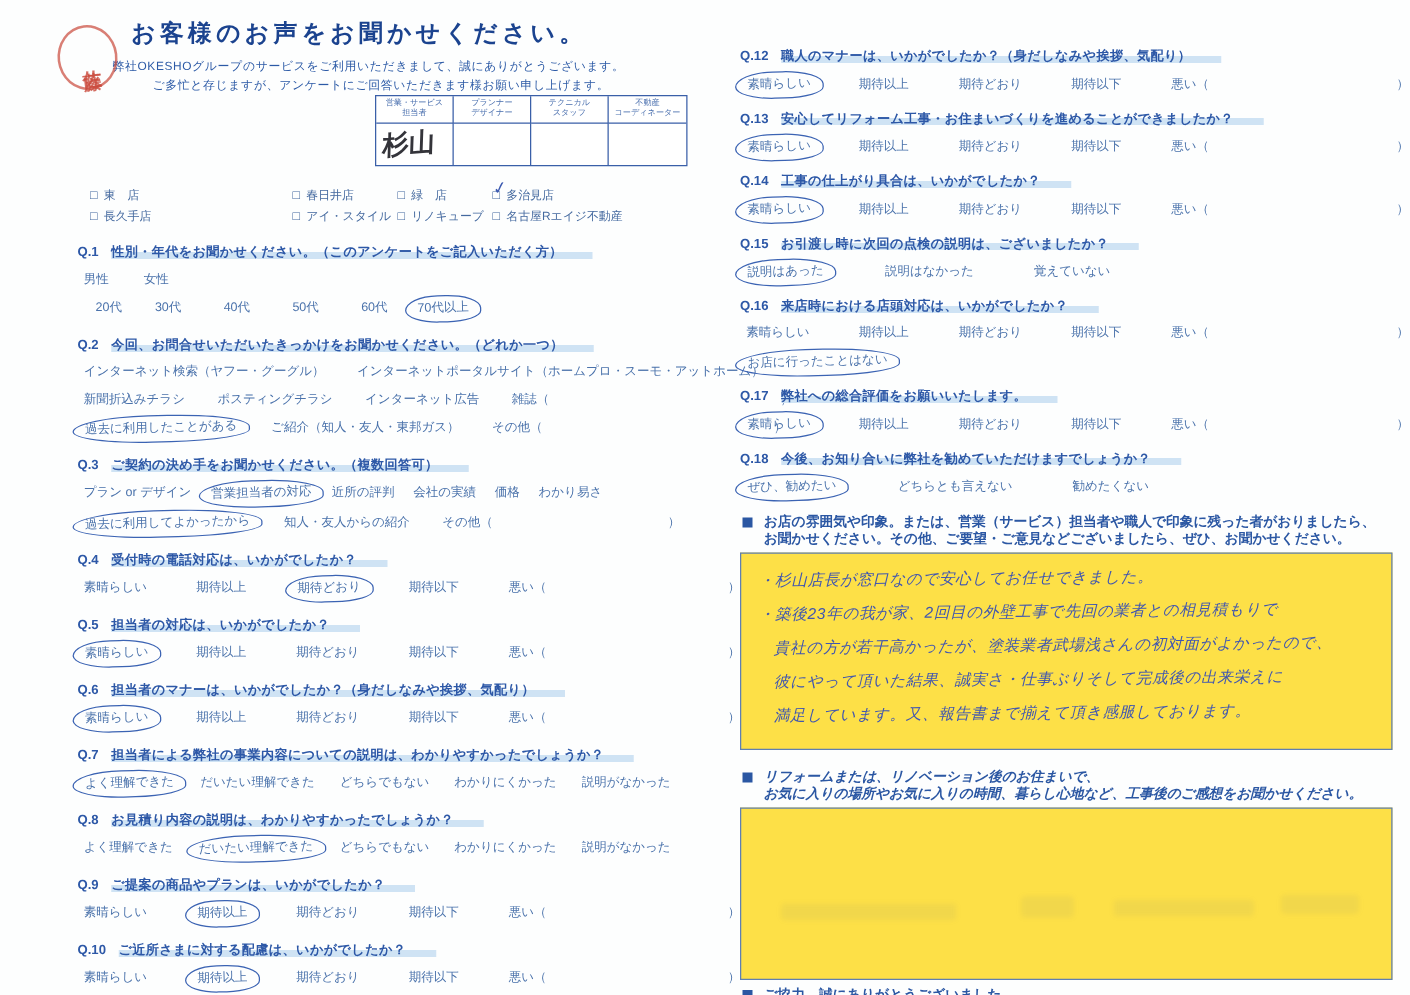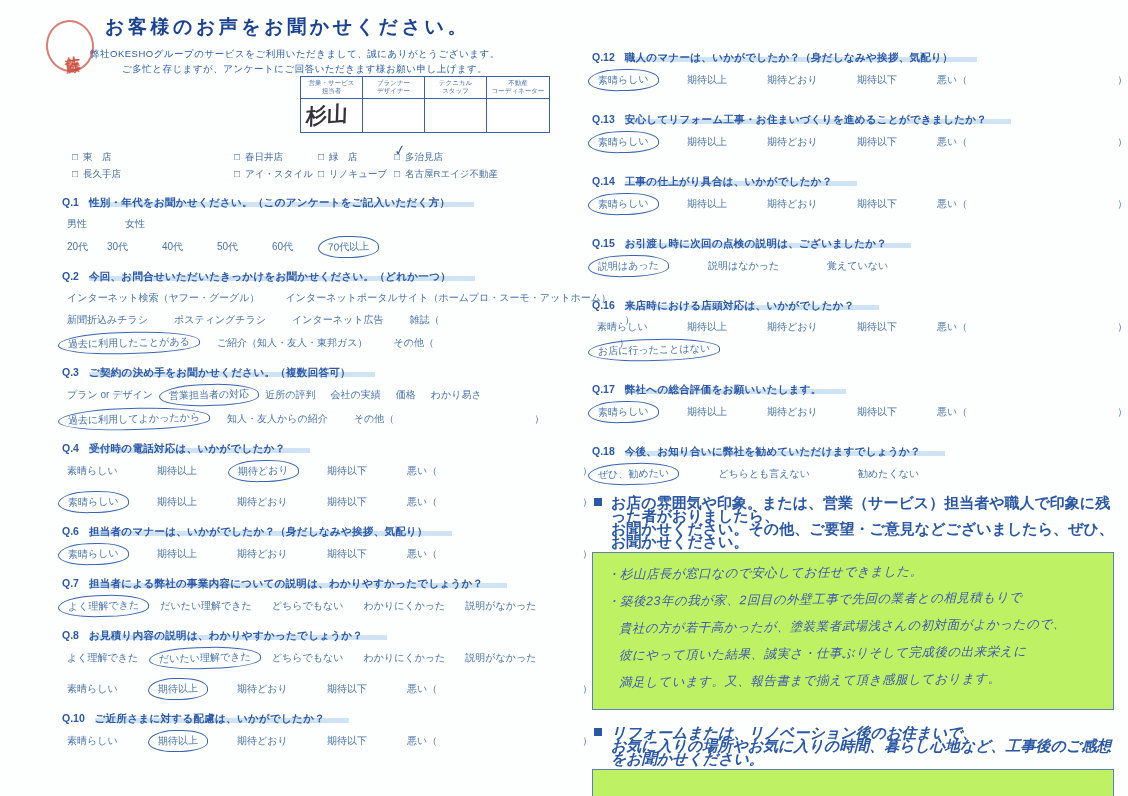--- a/index.html
+++ b/index.html
@@ -32,51 +32,51 @@
   .store-row{display:flex;font-size:9.5px;color:#44699f;margin-top:3px;line-height:14px;}
   .store-item{display:flex;align-items:center;white-space:nowrap;}
   .store-row .store-item:nth-child(1){width:162px;}
   .store-row .store-item:nth-child(2){width:84px;}
   .store-row .store-item:nth-child(3){width:76px;}
   .cb{position:relative;font-size:10px;margin-right:5px;color:#44699f;}
   .check{position:absolute;left:0px;top:-7px;color:#3b59b0;font-size:14px;font-weight:bold;transform:rotate(-10deg);}
 
   
   .q{margin-top:14px;}
-  .col-right .q{margin-top:24px;}
-  .col-right .q:first-child{margin-top:20px;}
+  .col-right .q{margin-top:12px;}
+  .col-right .q:first-child{margin-top:8px;}
   .q-head{font-size:10.5px;font-weight:bold;color:#2d58a7;line-height:14px;white-space:nowrap;}
   .q-num{margin-right:10px;}
   .q-title{background:linear-gradient(to bottom,rgba(0,0,0,0) 48%,#cfe3f4 48%,#cfe3f4 94%,rgba(0,0,0,0) 94%);
     padding-right:24px;letter-spacing:.3px;}
   .q-row{display:flex;align-items:center;gap:26px;font-size:10px;color:#4a72ab;margin:7px 0 0 5px;line-height:15px;}
   .opt{white-space:nowrap;}
   .opt-label{display:inline-block;}
   .circled .opt-label, .opt-label.circ{border:1.4px solid #3b63b3;border-radius:48% 52% 50% 50% / 60% 55% 45% 52%;
     padding:2px 9px 3px;margin:-2px -9px -3px;transform:rotate(-1.5deg);}
   .gap{display:inline-block;height:1px;}
   .q-row.rating{gap:0;}
   .rating .opt{min-width:80px;}
   .rating .opt:nth-child(1){min-width:90px;}
   .rating .opt:nth-child(3){min-width:90px;}
   .rating .opt:last-child{min-width:0;}
   .q-row.understand{gap:20px;}
   .q-row.tight{gap:15px;}
   .q-row.wide{gap:48px;}
-  .q-row.gender{gap:38px;}
+  .q-row.gender{gap:28px;}
   .q-row.ages{gap:0;}
-  .ages .opt{min-width:55px;}
+  .ages .opt{min-width:55px;text-align:center;}
   .ages .opt:first-child{min-width:40px;}
 
   
   .ft{margin-top:14px;}
   .ft2{margin-top:16px;font-style:italic;}
-  .ft-head{display:flex;align-items:flex-start;font-size:15px;font-weight:bold;color:#2b57a3;line-height:13px;}
+  .ft-head{display:flex;align-items:flex-start;font-size:11px;font-weight:bold;color:#2b57a3;line-height:13px;}
   .sq{width:8px;height:8px;background:#2b57a3;margin:2px 9px 0 2px;flex:none;}
-  .ft-box{border:1.2px solid #5f7fb2;background:#bef264;margin-top:4px;position:relative;}
+  .ft-box{border:1.2px solid #5f7fb2;background:#fde047;margin-top:4px;position:relative;}
   .box1{height:148px;padding:6px 10px 2px 14px;}
   .box2{height:136px;}
   .hw-line{font-size:12.5px;color:#4056b0;font-style:italic;letter-spacing:.5px;line-height:27px;
     transform:rotate(-.6deg);white-space:nowrap;}
   .hw-line:nth-child(n+3){margin-left:12px;}
   .ghost{position:absolute;background:rgba(100,110,125,.08);filter:blur(2px);border-radius:3px;}
   .g1{left:32px;top:76px;width:140px;height:13px;}
   .g2{left:224px;top:70px;width:42px;height:17px;}
   .g3{left:298px;top:73px;width:112px;height:13px;}
   .g4{left:432px;top:69px;width:62px;height:15px;}
@@ -201,20 +201,21 @@
           <div class="q-head"><span class="q-num">Q.4</span><span class="q-title">受付時の電話対応は、いかがでしたか？</span></div>
           <div class="q-row rating">
             <span class="opt"><span class="opt-label">素晴らしい</span></span>
             <span class="opt"><span class="opt-label">期待以上</span></span>
             <span class="opt circled"><span class="opt-label">期待どおり</span></span>
             <span class="opt"><span class="opt-label">期待以下</span></span>
             <span class="opt"><span class="opt-label">悪い（</span><span class="gap" style="width: 145px;"></span>）</span>
           </div>
         </div>
         <div class="q">
+          <div class="q-head"><span class="q-num">Q.5</span><span class="q-title">担当者の対応は、いかがでしたか？</span></div>
           <div class="q-row rating">
             <span class="opt circled"><span class="opt-label">素晴らしい</span></span>
             <span class="opt"><span class="opt-label">期待以上</span></span>
             <span class="opt"><span class="opt-label">期待どおり</span></span>
             <span class="opt"><span class="opt-label">期待以下</span></span>
             <span class="opt"><span class="opt-label">悪い（</span><span class="gap" style="width: 145px;"></span>）</span>
           </div>
         </div>
         <div class="q">
           <div class="q-head"><span class="q-num">Q.6</span><span class="q-title">担当者のマナーは、いかがでしたか？（身だしなみや挨拶、気配り）</span></div>
@@ -240,20 +241,21 @@
           <div class="q-head"><span class="q-num">Q.8</span><span class="q-title">お見積り内容の説明は、わかりやすかったでしょうか？</span></div>
           <div class="q-row understand">
             <span class="opt"><span class="opt-label">よく理解できた</span></span>
             <span class="opt circled"><span class="opt-label">だいたい理解できた</span></span>
             <span class="opt"><span class="opt-label">どちらでもない</span></span>
             <span class="opt"><span class="opt-label">わかりにくかった</span></span>
             <span class="opt"><span class="opt-label">説明がなかった</span></span>
           </div>
         </div>
         <div class="q">
+          <div class="q-head"><span class="q-num">Q.9</span><span class="q-title">ご提案の商品やプランは、いかがでしたか？</span></div>
           <div class="q-row rating">
             <span class="opt"><span class="opt-label">素晴らしい</span></span>
             <span class="opt circled"><span class="opt-label">期待以上</span></span>
             <span class="opt"><span class="opt-label">期待どおり</span></span>
             <span class="opt"><span class="opt-label">期待以下</span></span>
             <span class="opt"><span class="opt-label">悪い（</span><span class="gap" style="width: 145px;"></span>）</span>
           </div>
         </div>
         <div class="q">
           <div class="q-head"><span class="q-num">Q.10</span><span class="q-title">ご近所さまに対する配慮は、いかがでしたか？</span></div>

